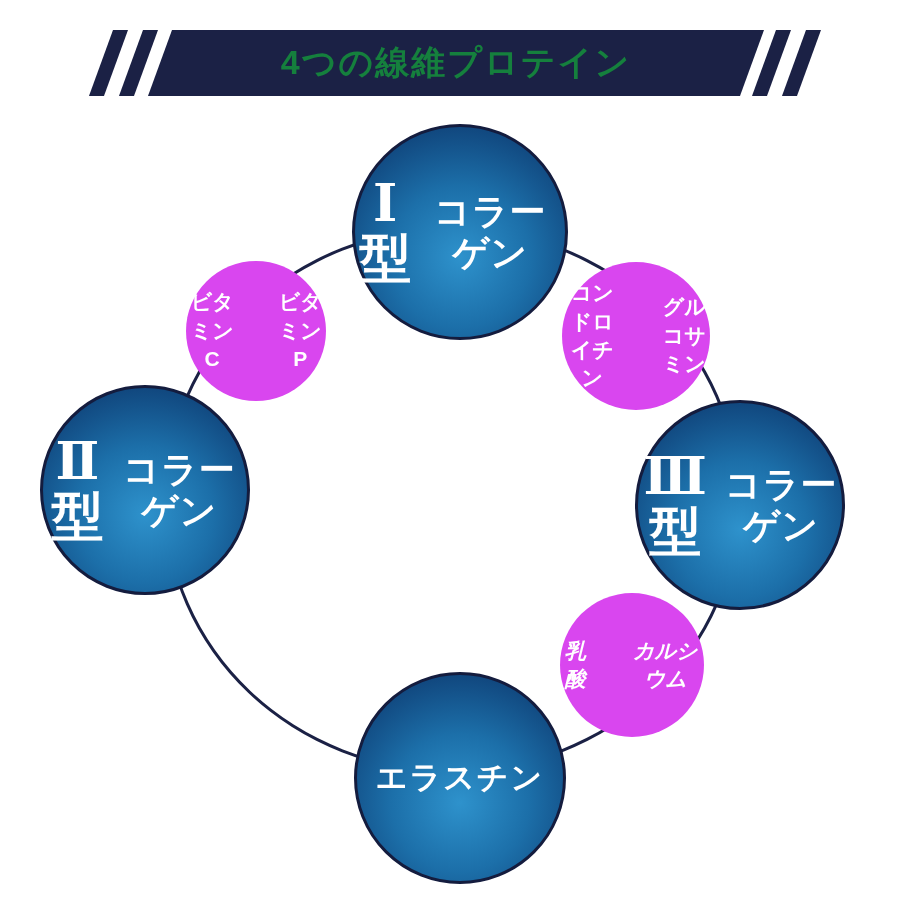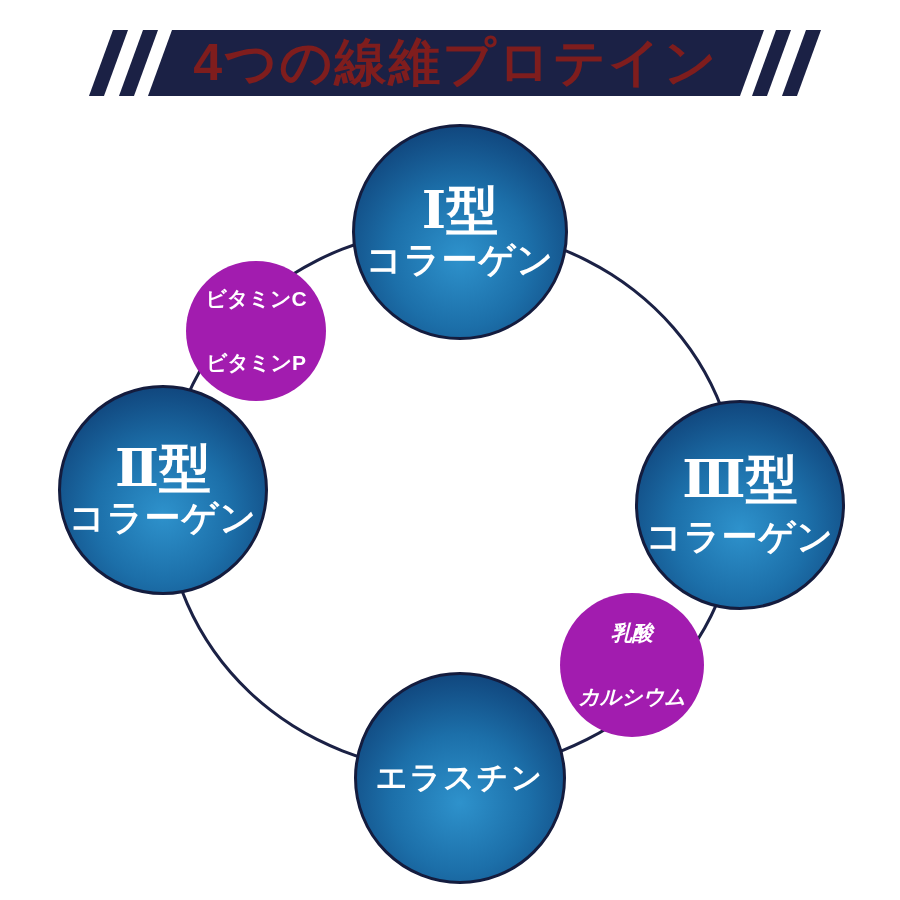--- a/index.html
+++ b/index.html
@@ -40,22 +40,22 @@
   .stripe.r2 { left: 794px; }
   .banner-title {
     position: absolute;
     left: 160px;
     top: 30px;
     width: 592px;
     height: 66px;
     display: flex;
     align-items: center;
     justify-content: center;
-    color: #7f1d1d;
-    font-size: 52px;
+    color: #15803d;
+    font-size: 34px;
     font-weight: bold;
     letter-spacing: 2px;
     white-space: nowrap;
   }
 
   
   .ring {
     position: absolute;
     left: 164px;
     top: 227px;
@@ -65,35 +65,35 @@
     border-radius: 50%;
     box-sizing: border-box;
     z-index: 1;
   }
 
   
   .node {
     position: absolute;
     border-radius: 50%;
     display: flex;
-    flex-direction: column;
+    flex-direction: row;
     align-items: center;
     justify-content: center;
     text-align: center;
     color: #ffffff;
     z-index: 2;
     box-sizing: border-box;
   }
   .node.main {
     background: radial-gradient(circle at 50% 62%,
       #2e92cc 0%, #1c6fa9 42%, #10457c 80%, #0a3161 100%);
     border: 3px solid #141c3e;
   }
   .node.sub {
-    background: #a21caf;
+    background: #d946ef;
     gap: 36px;
   }
 
   .node .big {
     font-size: 52px;
     font-weight: bold;
     line-height: 1.05;
     font-family: "Liberation Serif", "DejaVu Serif", serif;
   }
   .node .mid {
@@ -110,21 +110,21 @@
     letter-spacing: 2px;
   }
   .node.sub .line {
     font-size: 21px;
     font-weight: bold;
     line-height: 1.35;
   }
 
   
   .n-type1   { left: 352px; top: 124px; width: 216px; height: 216px; }
-  .n-type2   { left:  58px; top: 385px; width: 210px; height: 210px; }
+  .n-type2   { left:  40px; top: 385px; width: 210px; height: 210px; }
   .n-type3   { left: 635px; top: 400px; width: 210px; height: 210px; gap: 8px; }
   .n-elastin { left: 354px; top: 672px; width: 212px; height: 212px; }
 
   
   .n-vitamin { left: 186px; top: 261px; width: 140px; height: 140px; }
   .n-chond   { left: 562px; top: 262px; width: 148px; height: 148px; }
   .n-bcaa    { left: 192px; top: 590px; width: 140px; height: 140px; }
   .n-lactate { left: 560px; top: 593px; width: 144px; height: 144px; font-style: italic; }
 </style>
 </head>
@@ -158,20 +158,24 @@
 
   <div class="node main n-elastin">
     <div class="single">エラスチン</div>
   </div>
 
   <div class="node sub n-vitamin">
     <div class="line">ビタミンC</div>
     <div class="line">ビタミンP</div>
   </div>
 
+  <div class="node sub n-chond">
+    <div class="line">コンドロイチン</div>
+    <div class="line">グルコサミン</div>
+  </div>
 
 
   <div class="node sub n-lactate">
     <div class="line">乳酸</div>
     <div class="line">カルシウム</div>
   </div>
 
 </div>
 
 </body></html>

